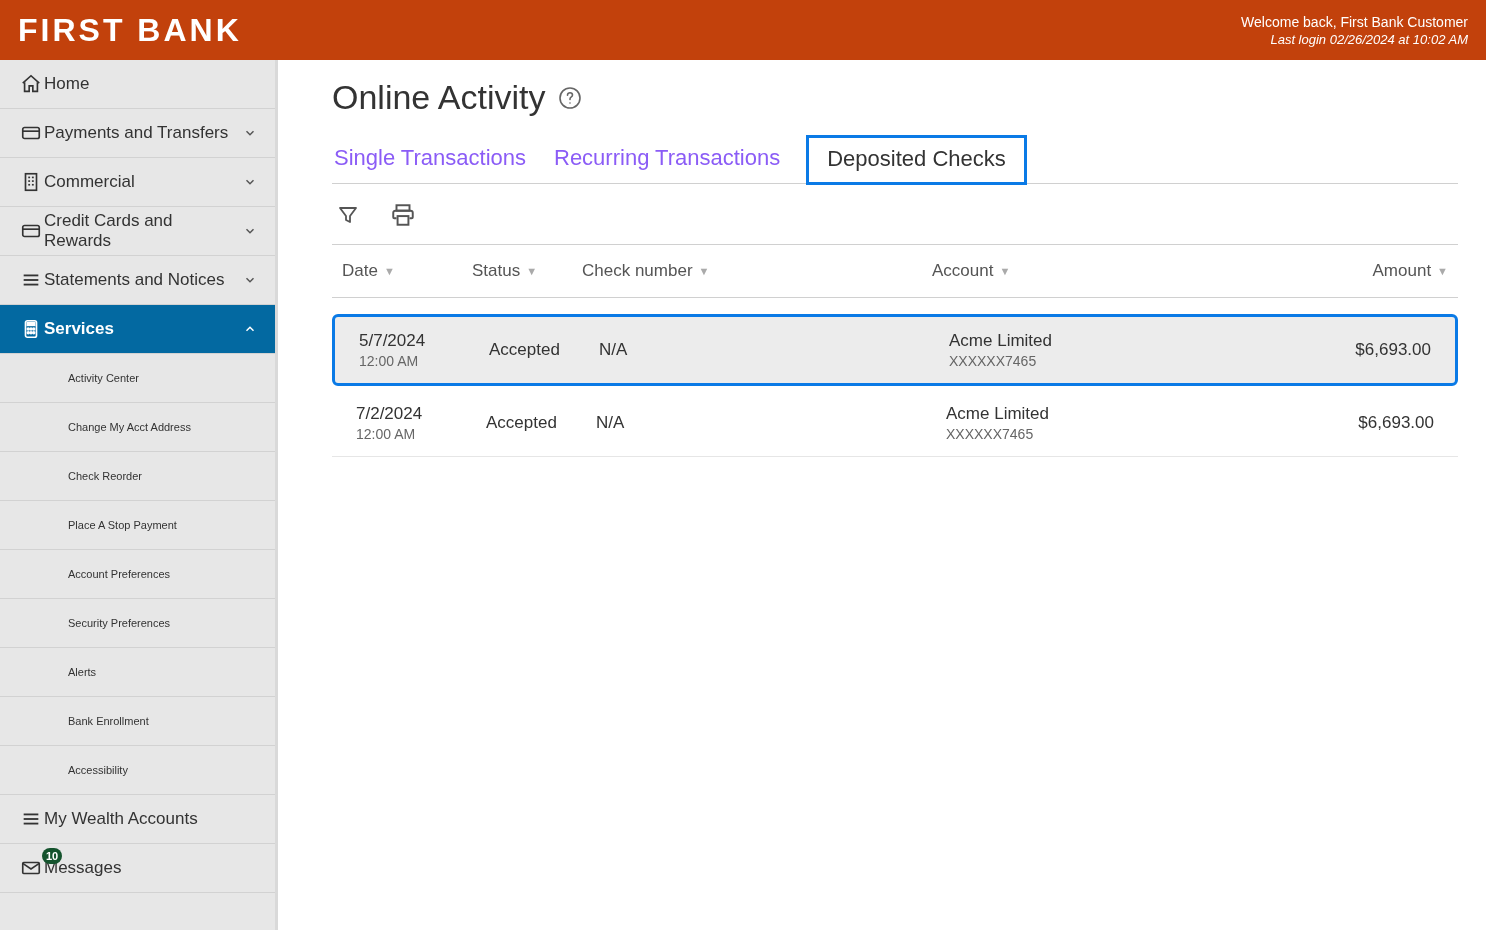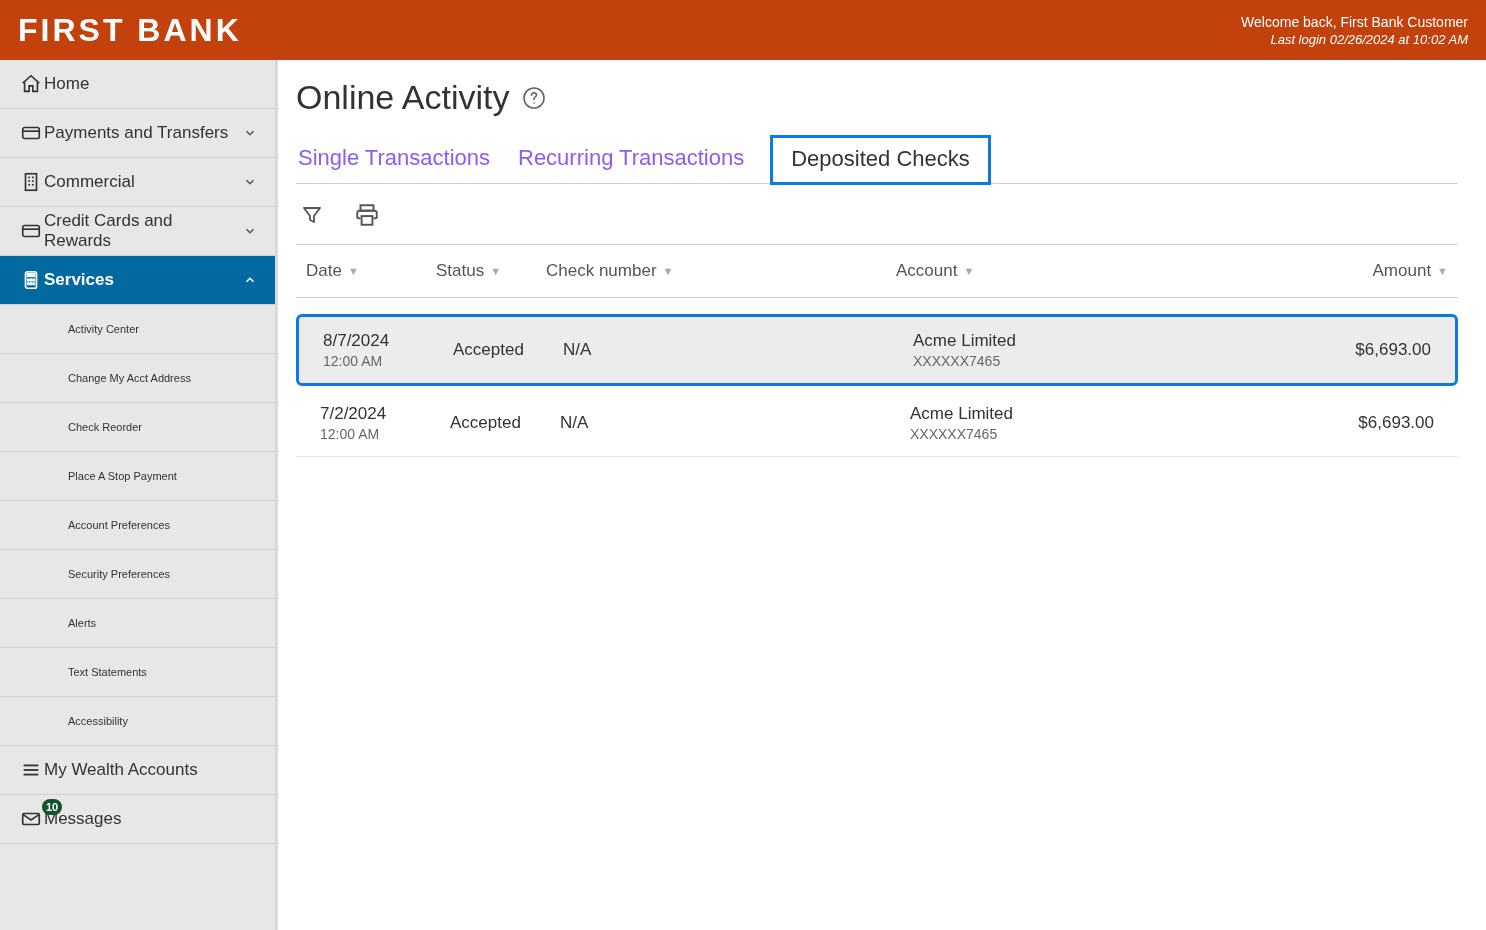--- a/index.html
+++ b/index.html
@@ -84,20 +84,21 @@
     align-items:center;
     justify-content:center;
     padding: 0 4px;
     font-weight:600;
   }
 
   .main {
     flex: 1;
     padding: 18px 28px 12px 18px;
     overflow-y: auto;
+    margin-left: 36px;
   }
   .page-title-row { display:flex; align-items:center; gap:12px; margin-bottom: 10px; }
   .page-title { font-size: 34px; font-weight: 400; color: #333; }
 
   .tabs {
     display: flex;
     gap: 24px;
     border-bottom: 1px solid #d0d0d0;
     margin-top: 18px;
   }
@@ -218,20 +219,35 @@
         </span>
       </div>
       <div class="nav-item">
         <span class="icn">
           <svg width="22" height="22" viewBox="0 0 24 24" fill="none" stroke="#333" stroke-width="1.8">
             <rect x="3" y="6" width="18" height="12" rx="2"></rect>
             <line x1="3" y1="10" x2="21" y2="10"></line>
           </svg>
         </span>
         <span class="lbl">Credit Cards and Rewards</span>
+        <span class="chev">
+          <svg width="14" height="14" viewBox="0 0 24 24" fill="none" stroke="#555" stroke-width="2.5">
+            <polyline points="6 9 12 15 18 9"></polyline>
+          </svg>
+        </span>
+      </div>
+      <div class="nav-item">
+        <span class="icn">
+          <svg width="22" height="22" viewBox="0 0 24 24" fill="none" stroke="#333" stroke-width="2">
+            <line x1="4" y1="7" x2="20" y2="7"></line>
+            <line x1="4" y1="12" x2="20" y2="12"></line>
+            <line x1="4" y1="17" x2="20" y2="17"></line>
+          </svg>
+        </span>
+        <span class="lbl">Statements and Notices</span>
         <span class="chev">
           <svg width="14" height="14" viewBox="0 0 24 24" fill="none" stroke="#555" stroke-width="2.5">
             <polyline points="6 9 12 15 18 9"></polyline>
           </svg>
         </span>
       </div>
       <div class="nav-item active">
         <span class="icn">
           <svg width="22" height="22" viewBox="0 0 24 24" fill="none" stroke="#fff" stroke-width="1.8">
             <rect x="6" y="3" width="12" height="18" rx="2"></rect>
@@ -266,21 +282,21 @@
       <div class="sub-item">
         <span>Account Preferences</span>
       </div>
       <div class="sub-item">
         <span>Security Preferences</span>
       </div>
       <div class="sub-item">
         <span>Alerts</span>
       </div>
       <div class="sub-item">
-        <span>Text Statements</span>
+        <span>Bank Enrollment</span>
       </div>
       <div class="sub-item">
         <span>Accessibility</span>
       </div>
       <div class="nav-item">
         <span class="icn">
           <svg width="22" height="22" viewBox="0 0 24 24" fill="none" stroke="#333" stroke-width="2">
             <line x1="4" y1="7" x2="20" y2="7"></line>
             <line x1="4" y1="12" x2="20" y2="12"></line>
             <line x1="4" y1="17" x2="20" y2="17"></line>
@@ -352,21 +368,21 @@
         </div>
       <div class="th col-amount">
           <span>Amount</span>
           <span class="sort-tri">▼</span>
         </div>
     </div>
 
     <div class="data-rows" id="rows">
         <div class="data-row selected">
           <div class="col-date date-cell">
-            <div class="d1">8/7/2024</div>
+            <div class="d1">5/7/2024</div>
             <div class="d2">12:00 AM</div>
           </div>
           <div class="col-status">Accepted</div>
           <div class="col-check">N/A</div>
           <div class="col-acct acct-cell">
             <div class="a1">Acme Limited</div>
             <div class="a2">XXXXXX7465</div>
           </div>
           <div class="col-amount amount-cell">$6,693.00</div>
         </div>

